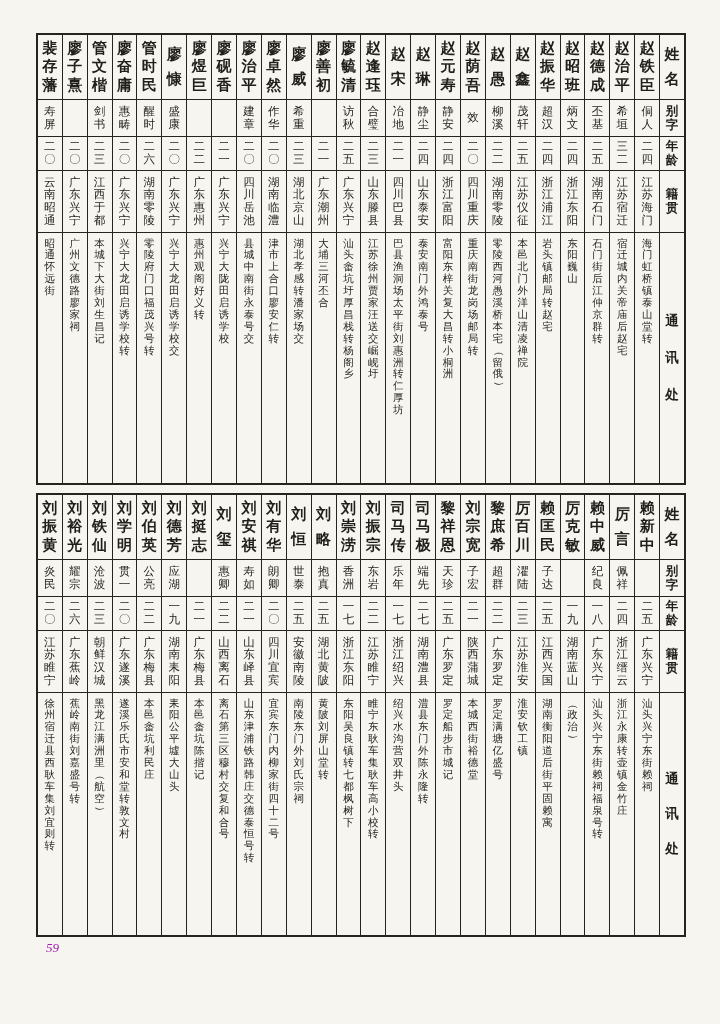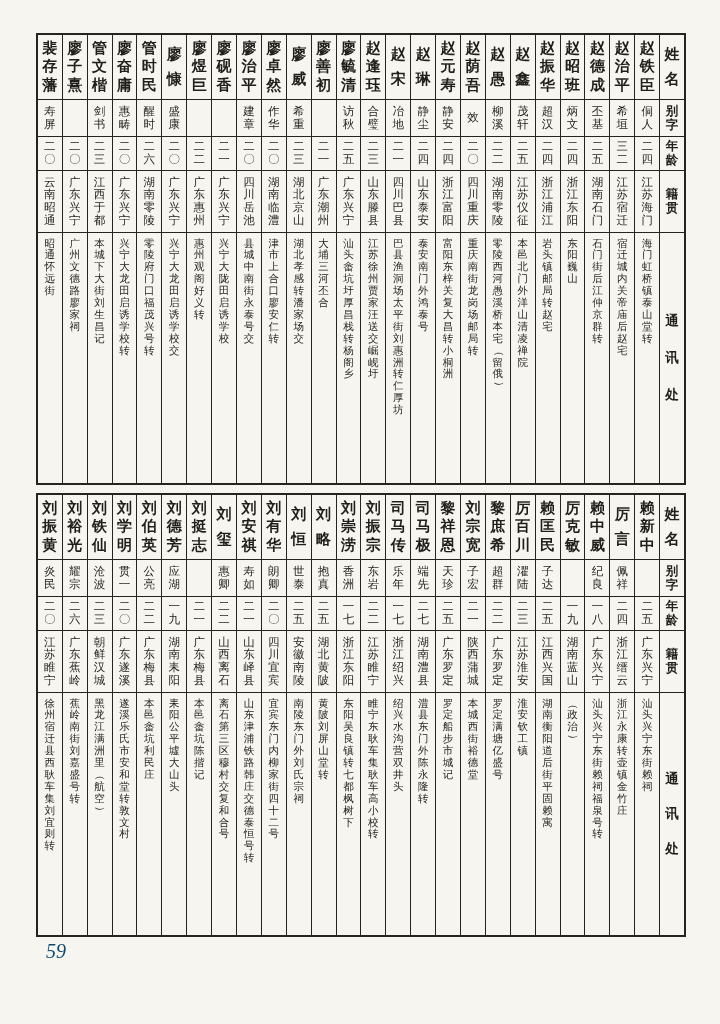--- a/index.html
+++ b/index.html
@@ -38,21 +38,21 @@
   .c-zi .ch, .c-age .ch, .c-orig .ch { font-size:11.5px; margin:0.5px 0; }
   .c-addr .ch { font-size:10.5px; margin:0.6px 0; }
   .head .ch { font-weight:bold; }
   .head .c-zi .ch, .head .c-age .ch, .head .c-orig .ch { font-size:12.5px; }
   .head .c-addr { justify-content:space-evenly; padding:58px 0; }
   .head .c-addr .ch { font-size:13.5px; font-weight:bold; }
   .head .c-zi, .head .c-age { letter-spacing:0; }
   .rot { transform:rotate(90deg); }
   #page-number {
     position:absolute; left:46px; top:940px;
-    font-style:italic; font-size:20px; color:#0c4a6e;
+    font-style:italic; font-size:13px; color:#a21caf;
   }
 </style>
 </head>
 <body>
 
 <div id="page">
   <div id="table-upper" class="roster">
       <div class="col head">
         <div class="cell c-name">
           <span class="ch">姓</span>

